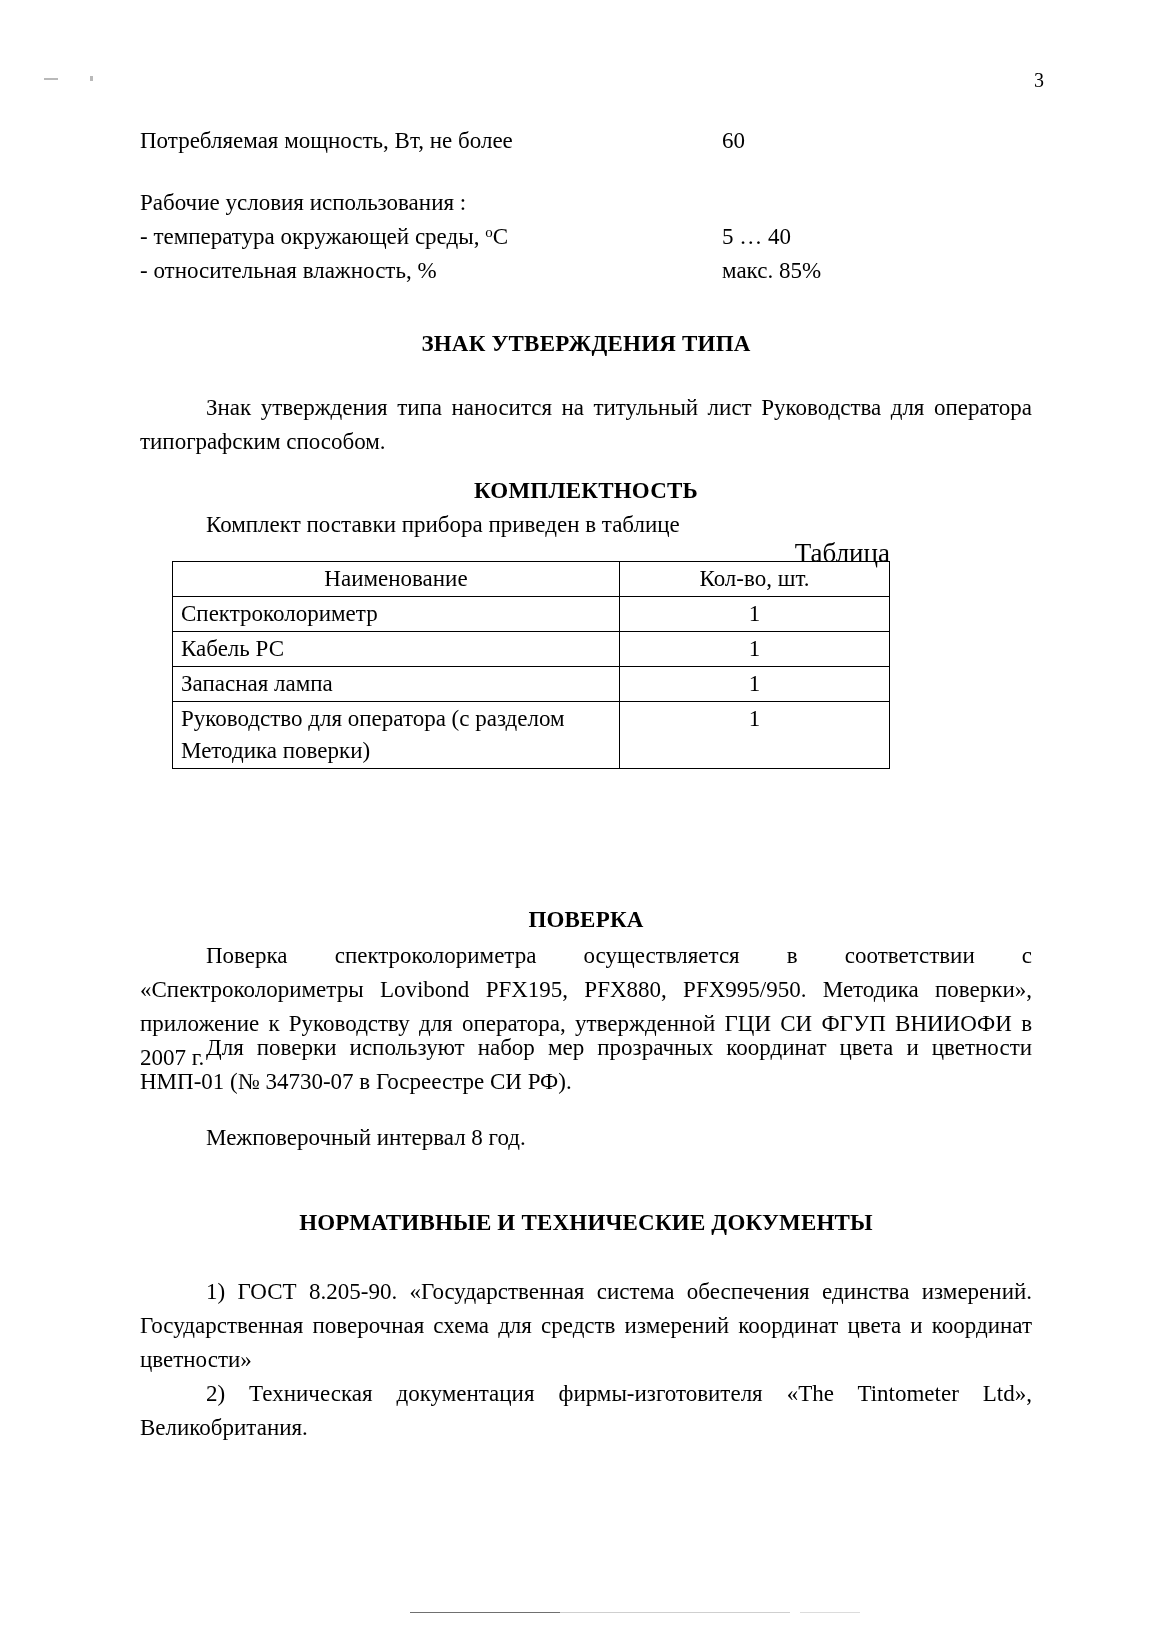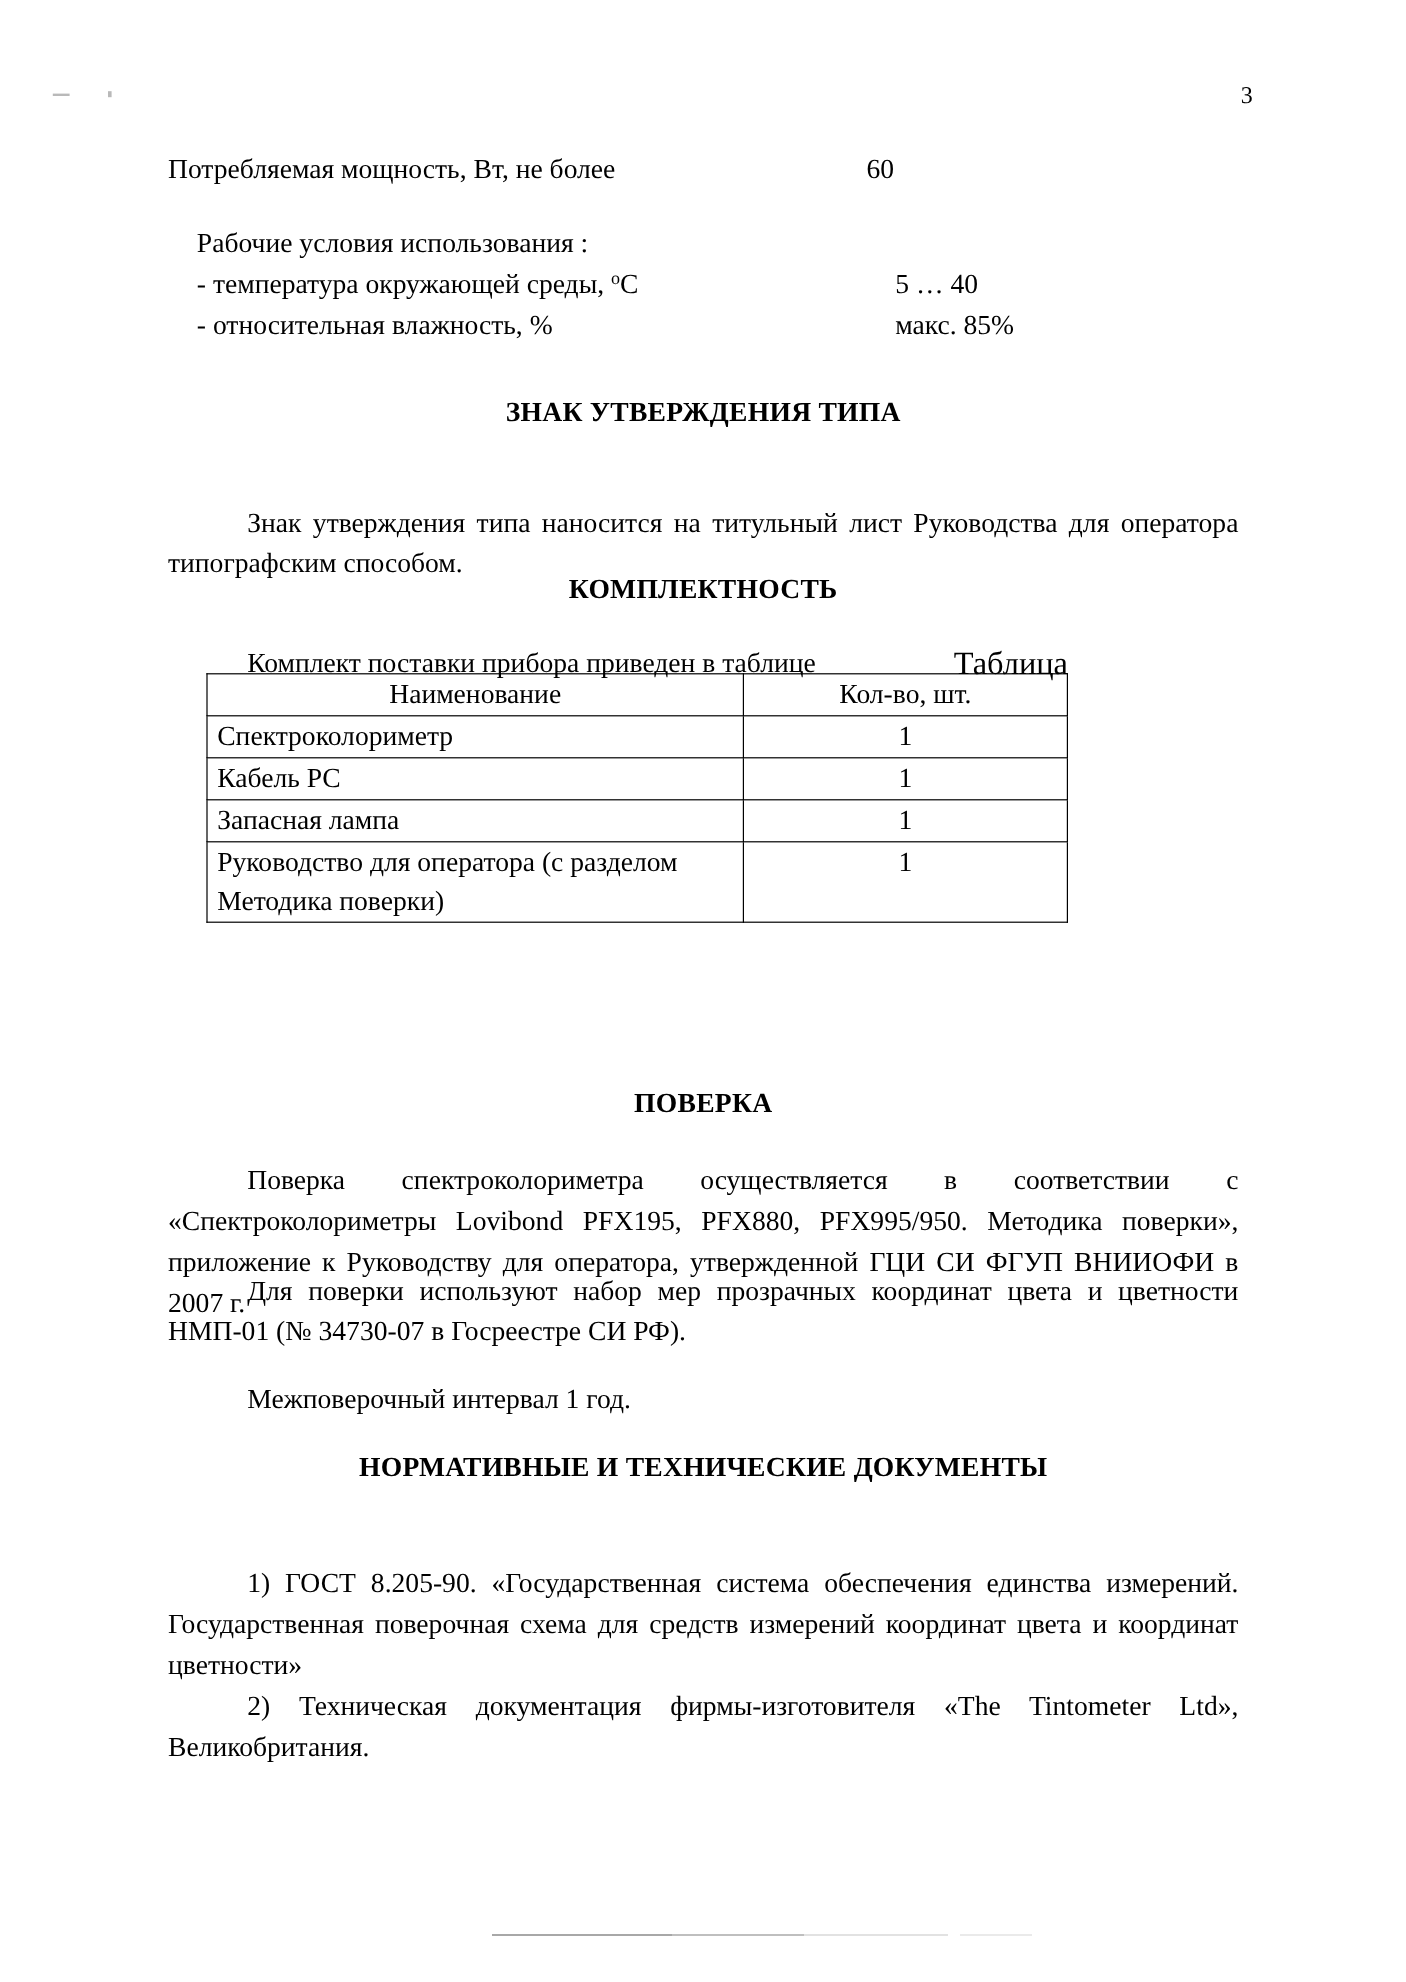--- a/index.html
+++ b/index.html
@@ -94,21 +94,20 @@
   
   .para {
     position: absolute;
     left: 0;
     width: 892px;
     font-size: 23px;
     line-height: 34px;
     text-align: justify;
     text-justify: inter-word;
     text-indent: 66px;
-    margin-top: 28px;
   }
   .para.no-indent { text-indent: 0; }
   .para.center-ish { text-align: left; }
 
   
   .tbl-caption {
     position: absolute;
     left: 0;
     width: 750px;
     text-align: right;
@@ -173,21 +172,21 @@
 
   <div class="content">
 
     <div class="spec-block" style="top:124px;">
       <div class="spec-row">
         <span class="spec-label">Потребляемая мощность, Вт, не более</span>
         <span class="spec-value">60</span>
       </div>
     </div>
 
-    <div class="spec-block" style="top:186px;margin-left:24px;">
+    <div class="spec-block" style="top:186px;">
       <div class="spec-row">
         <span class="spec-label">Рабочие условия использования :</span>
       </div>
       <div class="spec-row">
         <span class="spec-label"><span>- температура окружающей среды, </span><span class="sup">o</span><span>C</span></span>
         <span class="spec-value">5 … 40</span>
       </div>
       <div class="spec-row">
         <span class="spec-label">- относительная влажность, %</span>
         <span class="spec-value">макс. 85%</span>
@@ -230,21 +229,21 @@
         </tr>
       </tbody>
     </table>
 
     <div class="heading" style="top:906px;">ПОВЕРКА</div>
 
     <div class="para" style="top:939px;">Поверка спектроколориметра осуществляется в соответствии с «Спектроколориметры Lovibond PFX195, PFX880, PFX995/950. Методика поверки», приложение к Руководству для оператора, утвержденной ГЦИ СИ ФГУП ВНИИОФИ в 2007 г.</div>
 
     <div class="para" style="top:1031px;">Для поверки используют набор мер прозрачных координат цвета и цветности НМП-01 (№ 34730-07 в Госреестре СИ РФ).</div>
 
-    <div class="para" style="top:1121px;">Межповерочный интервал 1 год.</div>
+    <div class="para" style="top:1121px;">Межповерочный интервал 8 год.</div>
 
     <div class="heading" style="top:1209px;">НОРМАТИВНЫЕ И ТЕХНИЧЕСКИЕ ДОКУМЕНТЫ</div>
 
     <div class="para" style="top:1275px;">1) ГОСТ 8.205-90. «Государственная система обеспечения единства измерений. Государственная поверочная схема для средств измерений координат цвета и координат цветности»</div>
 
     <div class="para" style="top:1377px;">2) Техническая документация фирмы-изготовителя «The Tintometer Ltd», Великобритания.</div>
 
   </div>
 
   <span class="scan-line"></span>

